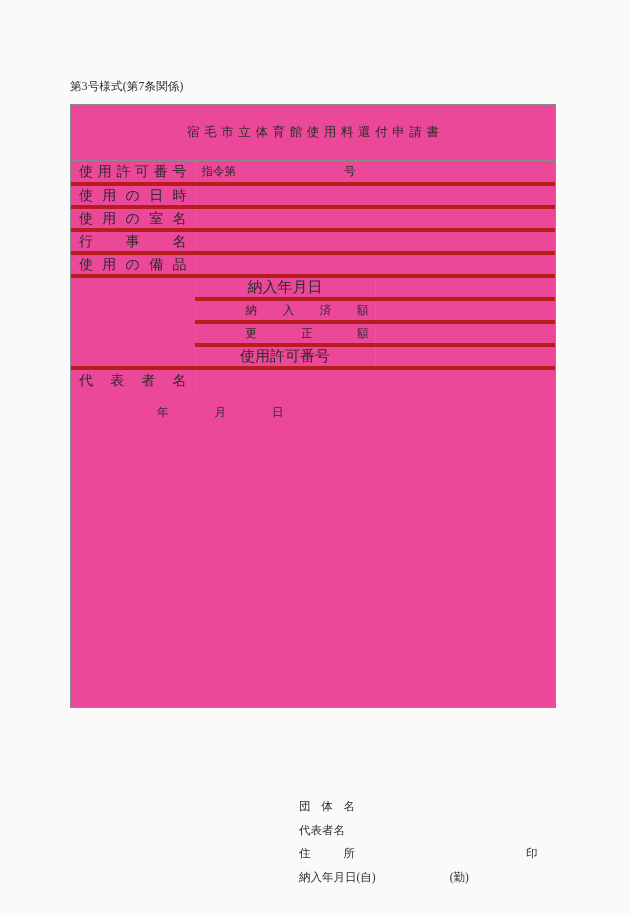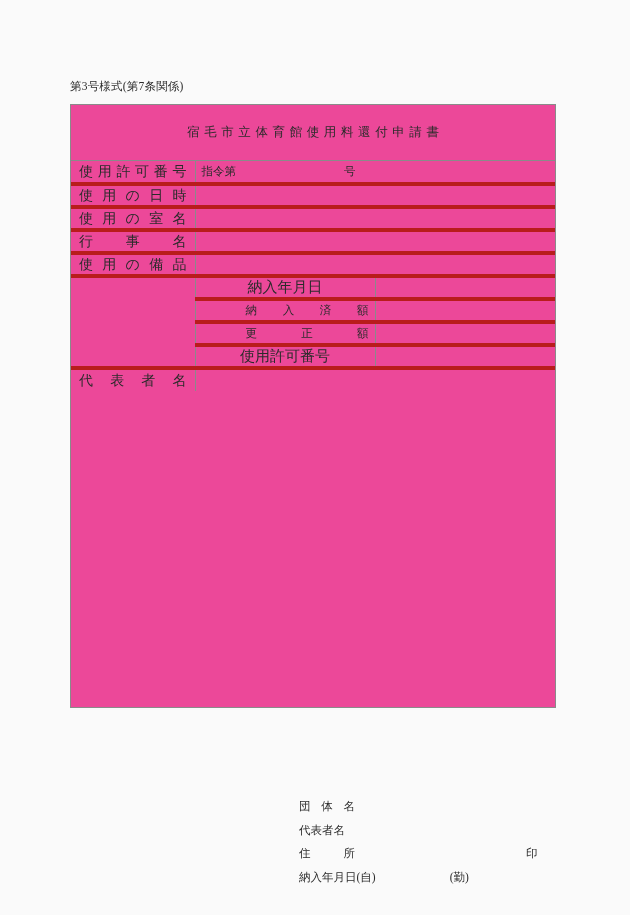--- a/index.html
+++ b/index.html
@@ -276,20 +276,21 @@
             <span class="lbl">代表者名</span>
           </td>
           <td colspan="2" class="cell-value"></td>
         </tr>
       </tbody>
     </table>
 
     <div class="body-area">
 
       <div class="statement">
+        <p class="date-line">年　　　　月　　　　日</p>
       </div>
 
       <div class="applicant">
         <div class="app-row">
           <span class="app-label">団体名</span>
         </div>
         <div class="app-row">
           <span class="app-label plain">代表者名</span>
         </div>
         <div class="app-row">

